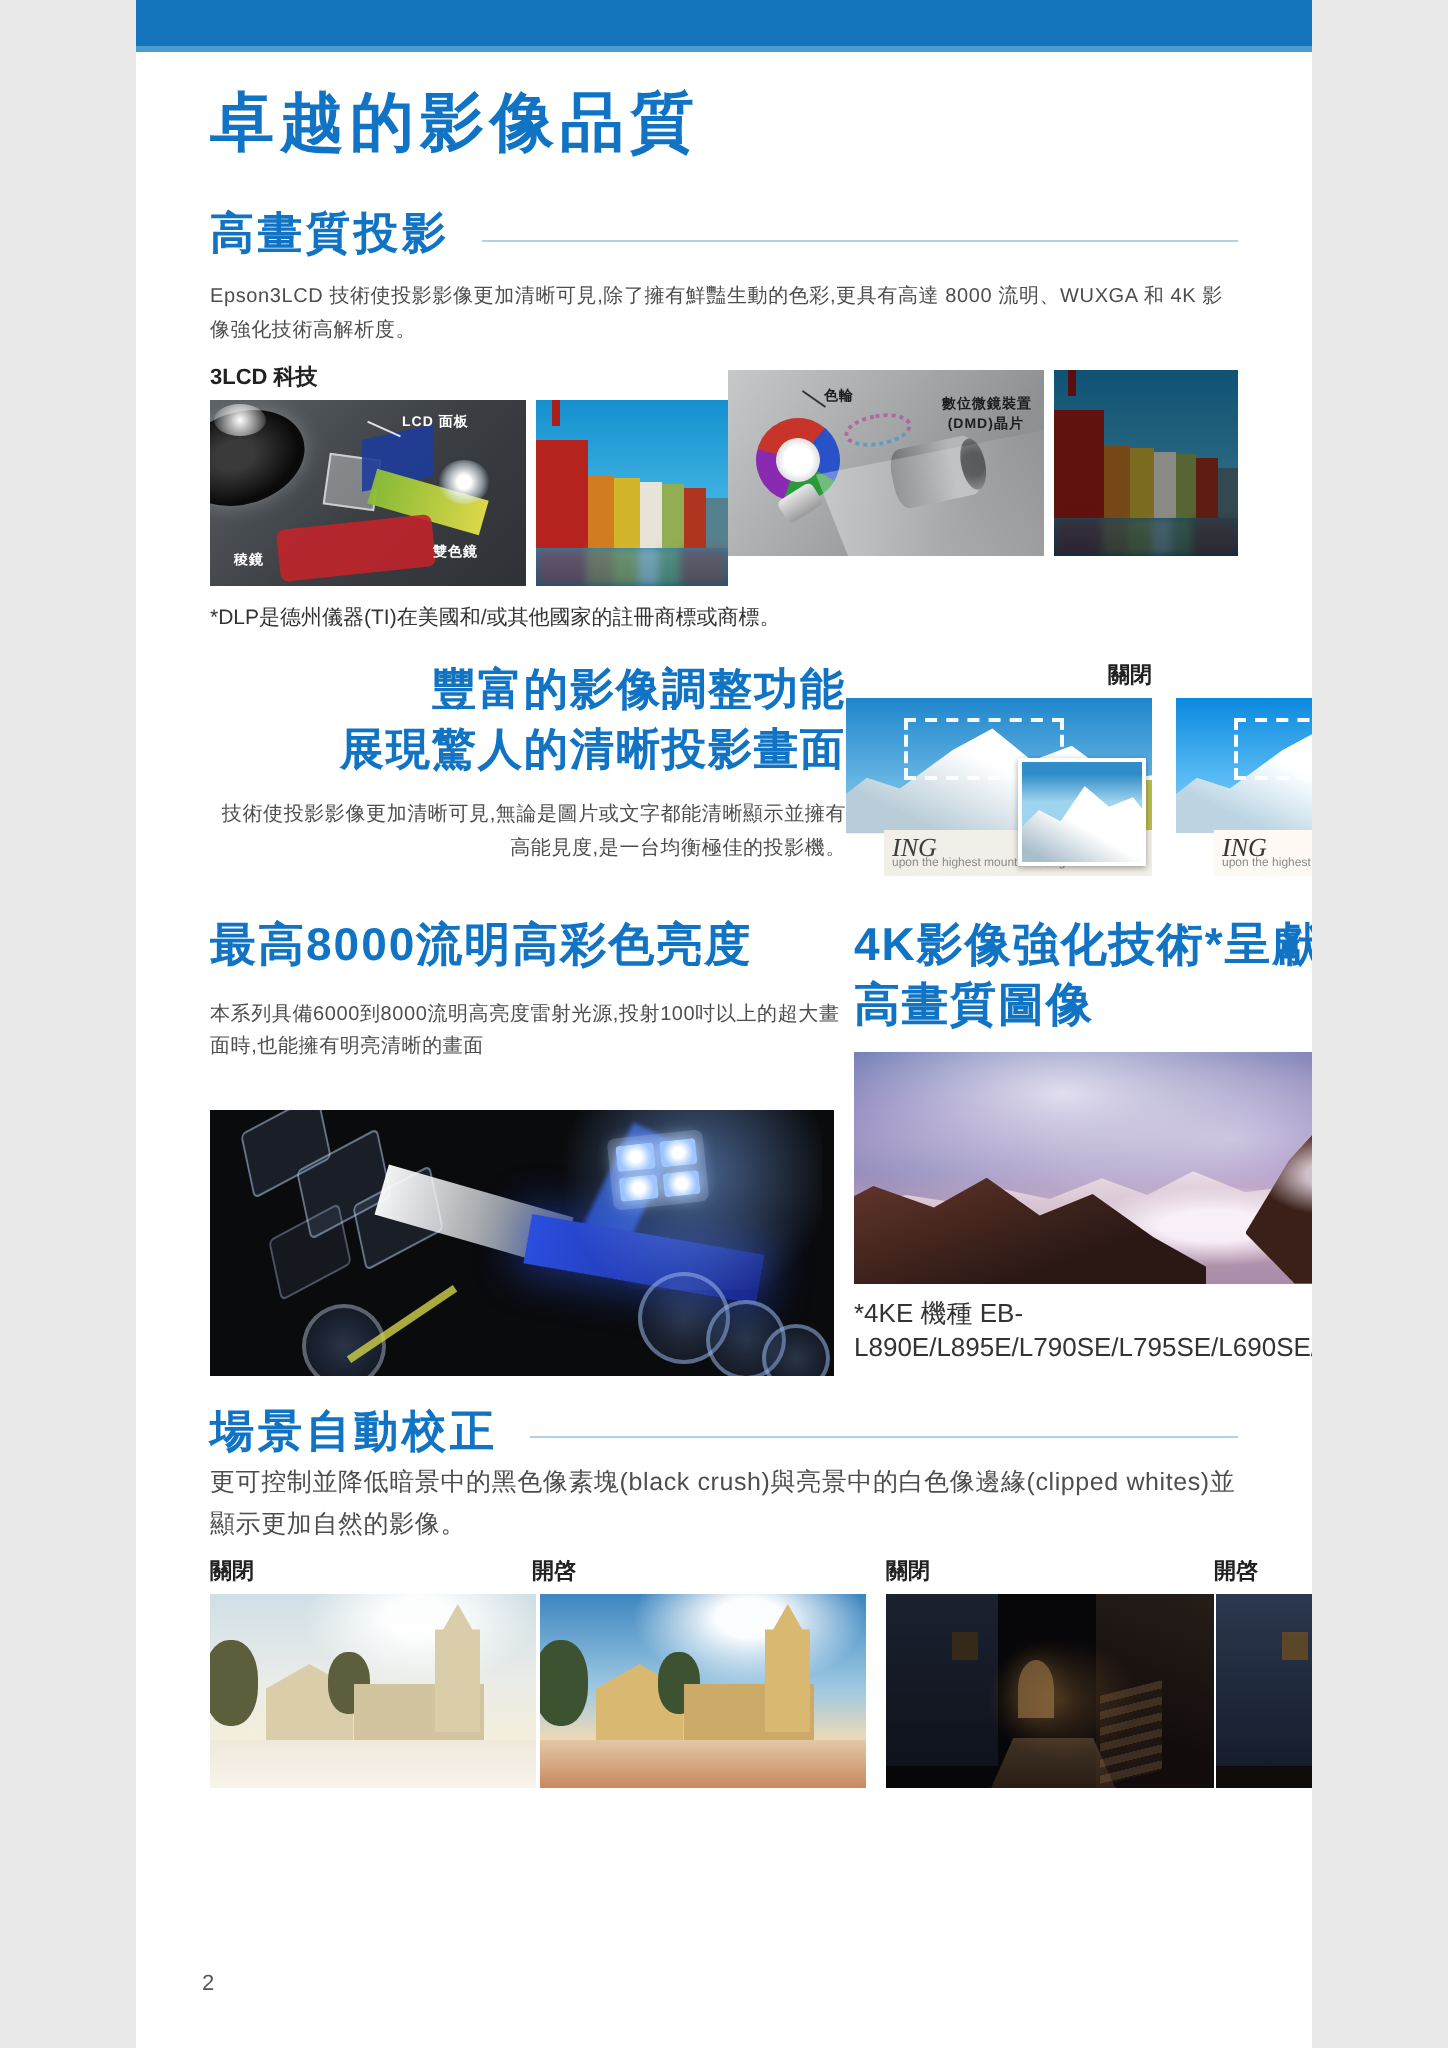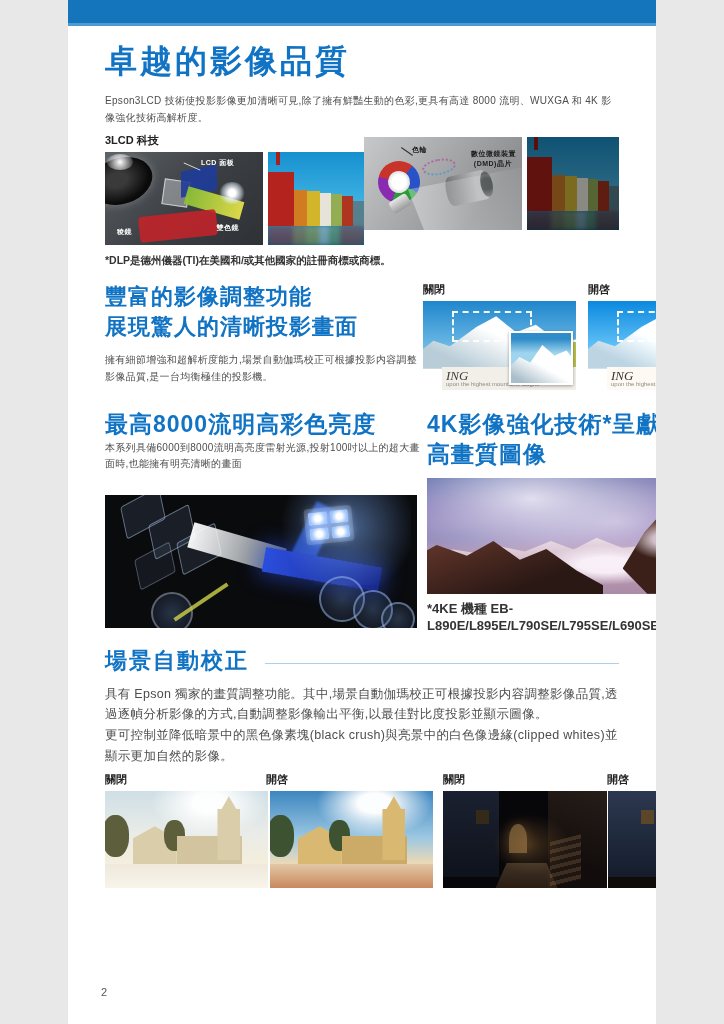--- a/index.html
+++ b/index.html
@@ -11,21 +11,21 @@
   .content { padding:0 37px; }
 
   .main-title { margin-top:14px; font-size:32px; font-weight:bold; color:#1173c4; letter-spacing:3px; }
 
   .sec-head-row { display:flex; align-items:center; gap:16px; }
   .sec-head { font-size:22px; font-weight:bold; color:#1173c4; letter-spacing:2px; white-space:nowrap; }
   .sec-rule { flex:1; border-top:1px solid #aed0ea; margin-top:6px; }
 
   .body-text { font-size:10px; color:#4d4d4d; line-height:1.65; letter-spacing:0.3px; }
   .fig-label { font-size:11px; font-weight:bold; color:#222; }
-  .footnote { font-size:10.5px; color:#333;font-weight:bold; }
+  .footnote { font-size:10.5px; color:#333; }
 
   .row { display:flex; justify-content:space-between; }
   .col-l { width:331px; }
   .col-r { width:326px; }
 
   
   .imgs { display:flex; gap:5px; margin-top:4px; }
   .ph { position:relative; overflow:hidden; }
 
   
@@ -200,20 +200,24 @@
 </style>
 </head>
 <body>
 
 <div class="page">
   <div class="topbar"></div>
   <div class="content">
 
     <h1 class="main-title">卓越的影像品質</h1>
 
+    <div class="sec-head-row" style="margin-top:18px;">
+      <h2 class="sec-head">高畫質投影</h2>
+      <div class="sec-rule"></div>
+    </div>
     <p class="body-text" style="margin-top:9px;">Epson3LCD 技術使投影影像更加清晰可見,除了擁有鮮豔生動的色彩,更具有高達 8000 流明、WUXGA 和 4K 影像強化技術高解析度。</p>
 
     <div class="row" style="margin-top:7px;">
       <div class="col-l">
         <div class="fig-label">3LCD 科技</div>
         <div class="imgs">
           <div class="ph lcd-fig">
             <div class="lcd-lens"></div>
             <div class="lcd-flash"></div>
             <div class="lcd-prismbox"></div>
@@ -267,25 +271,25 @@
                 <span class="h7"></span>
               </div>
             <div class="b-chimney"></div>
             <div class="b-water"></div>
           </div>
         </div>
       </div>
     </div>
     <div class="footnote" style="margin-top:9px;">*DLP是德州儀器(TI)在美國和/或其他國家的註冊商標或商標。</div>
 
-    <div class="row" style="margin-top:14px;">
+    <div class="row" style="margin-top:14px;text-align:right;">
       <div class="col-l">
         <div class="head2">豐富的影像調整功能</div>
         <div class="head2">展現驚人的清晰投影畫面</div>
-        <p class="body-text" style="margin-top:11px;width:318px;">擁有細節增強和超解析度能力,場景自動伽瑪校正可根據投影内容調整影像品質,是一台均衡極佳的投影機。</p>
+        <p class="body-text" style="margin-top:11px;width:318px;">技術使投影影像更加清晰可見,無論是圖片或文字都能清晰顯示並擁有高能見度,是一台均衡極佳的投影機。</p>
       </div>
       <div class="col-r">
         <div style="display:flex;gap:12px;">
           <div class="mtn-wrap">
             <div class="fig-label">關閉</div>
             <div class="ph mtn">
               <div class="m-sky"></div>
               <div class="m-peak"></div>
               <div class="m-edge"></div>
               <div class="m-strip">
@@ -310,21 +314,21 @@
               <div class="m-inset"></div>
             </div>
           </div>
         </div>
       </div>
     </div>
 
     <div class="row" style="margin-top:20px;">
       <div class="col-l">
         <div class="head3">最高8000流明高彩色亮度</div>
-        <p class="body-text" style="width:322px;">本系列具備6000到8000流明高亮度雷射光源,投射100吋以上的超大畫面時,也能擁有明亮清晰的畫面</p>
+        <p class="body-text" style="margin-top:12px;width:322px;">本系列具備6000到8000流明高亮度雷射光源,投射100吋以上的超大畫面時,也能擁有明亮清晰的畫面</p>
         <div class="ph laser">
           <div class="gp" style="left:16px;top:2px;width:44px;height:32px;"></div>
           <div class="gp" style="left:44px;top:20px;width:46px;height:34px;"></div>
           <div class="gp" style="left:72px;top:38px;width:44px;height:32px;"></div>
           <div class="gp" style="left:30px;top:56px;width:40px;height:30px;opacity:.7;"></div>
           <div class="beam-white"></div>
           <div class="beam-blue2"></div>
           <div class="beam-blue"></div>
           <div class="l-glow"></div>
           <div class="l-led">
@@ -351,21 +355,20 @@
           <div class="f-rock-right"></div>
         </div>
         <div class="footnote" style="margin-top:6px;font-size:13px;">*4KE 機種 EB-L890E/L895E/L790SE/L795SE/L690SE/L695SE</div>
       </div>
     </div>
 
     <div class="sec-head-row" style="margin-top:13px;">
       <h2 class="sec-head">場景自動校正</h2>
       <div class="sec-rule"></div>
     </div>
-    <p class="body-text" style="margin-top:8px;font-size:12.5px;">具有 Epson 獨家的畫質調整功能。其中,場景自動伽瑪校正可根據投影内容調整影像品質,透過逐幀分析影像的方式,自動調整影像輸出平衡,以最佳對比度投影並顯示圖像。</p>
     <p class="body-text" style="font-size:12.5px;">更可控制並降低暗景中的黑色像素塊(black crush)與亮景中的白色像邊緣(clipped whites)並顯示更加自然的影像。</p>
 
     <div style="display:flex;gap:10px;margin-top:6px;">
       <div>
         <div class="cmp-labels">
           <span class="fig-label">關閉</span>
           <span class="fig-label">開啓</span>
         </div>
         <div style="display:flex;gap:2px;margin-top:4px;">
           <div class="ph church">

